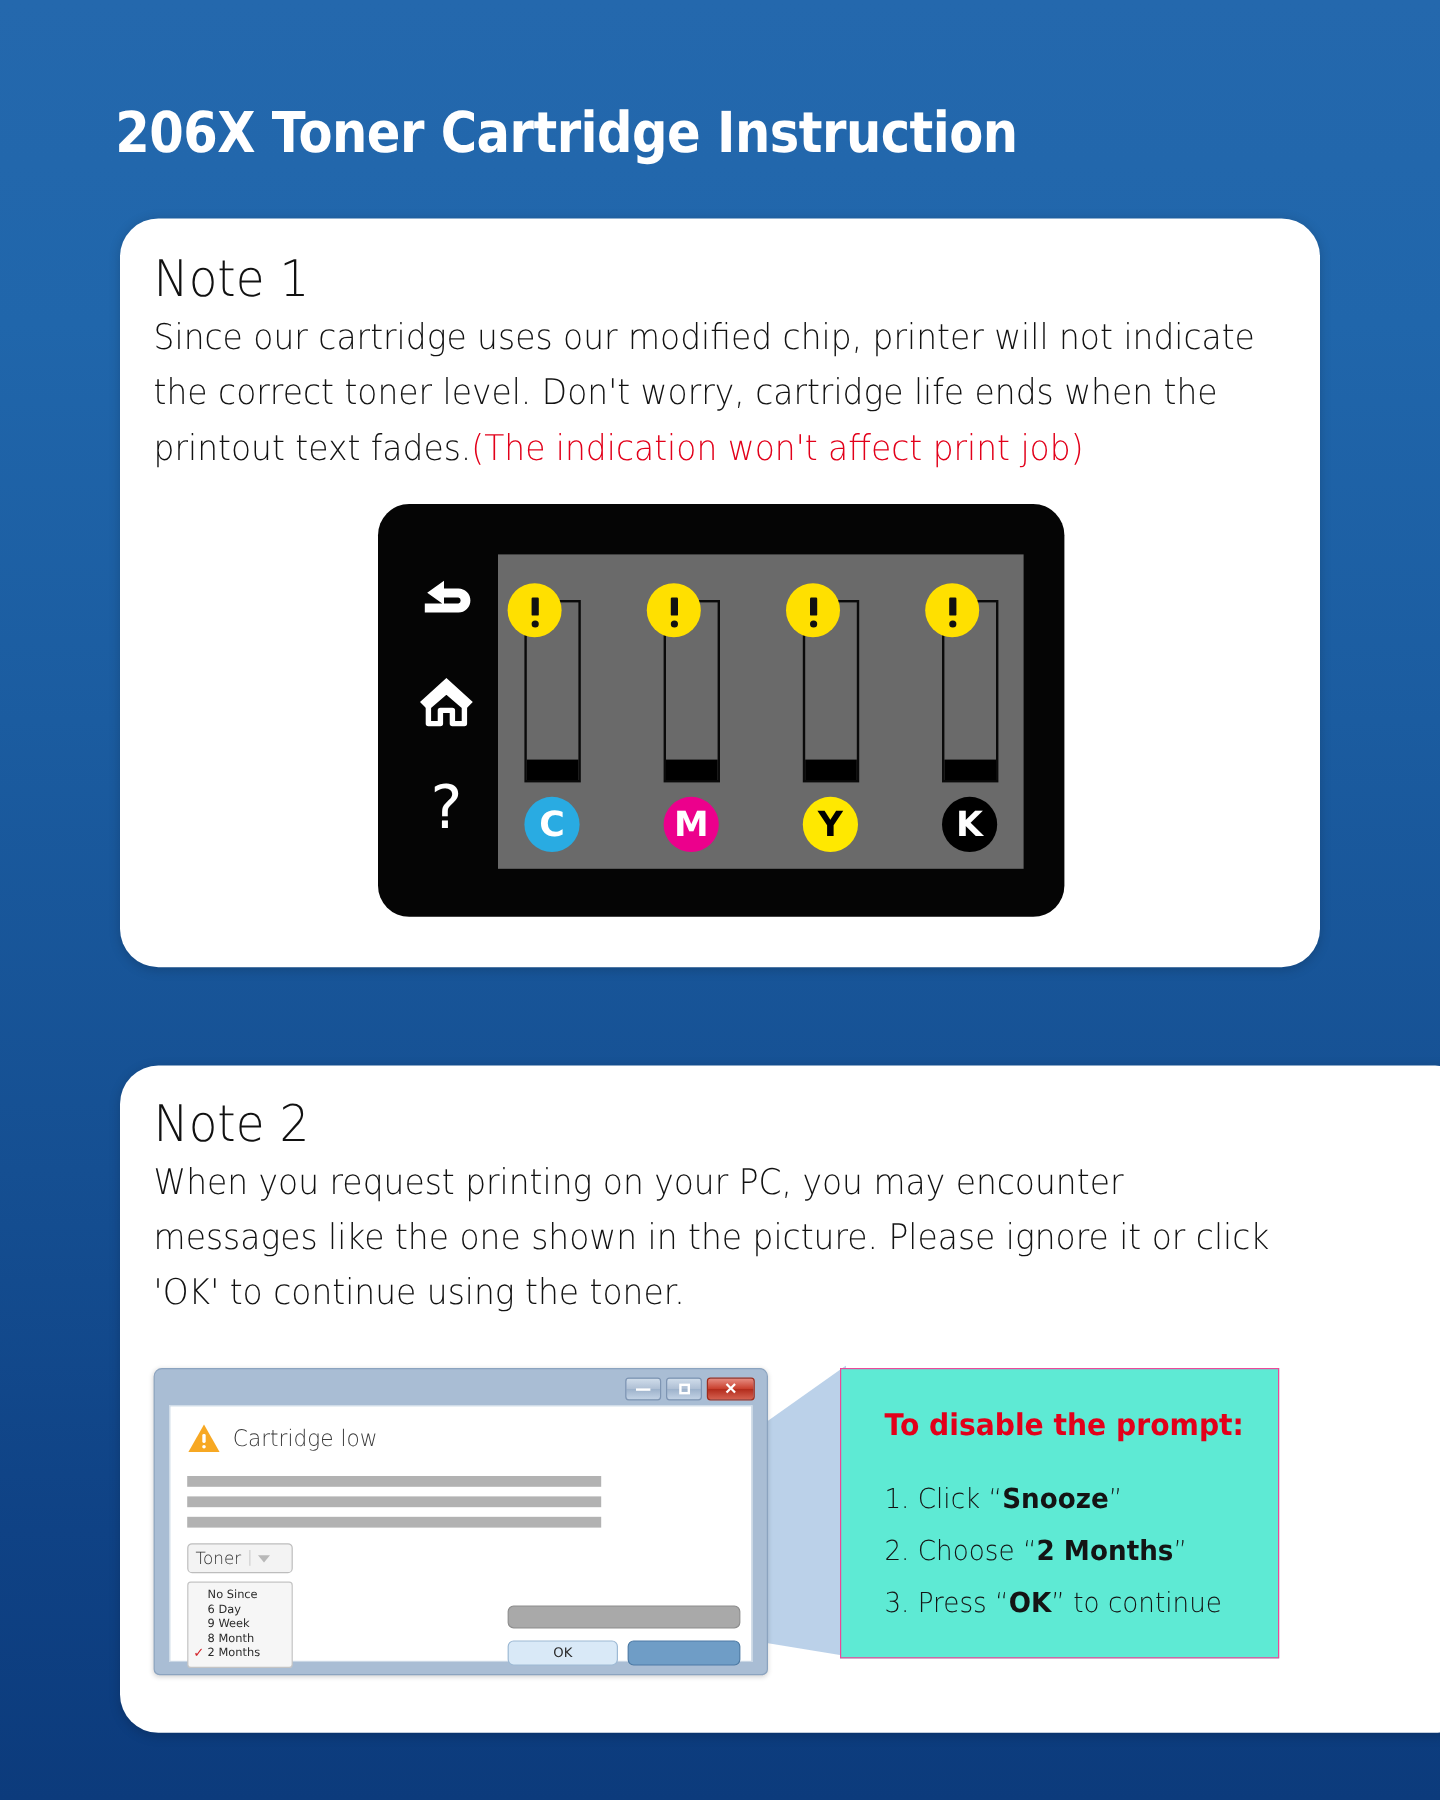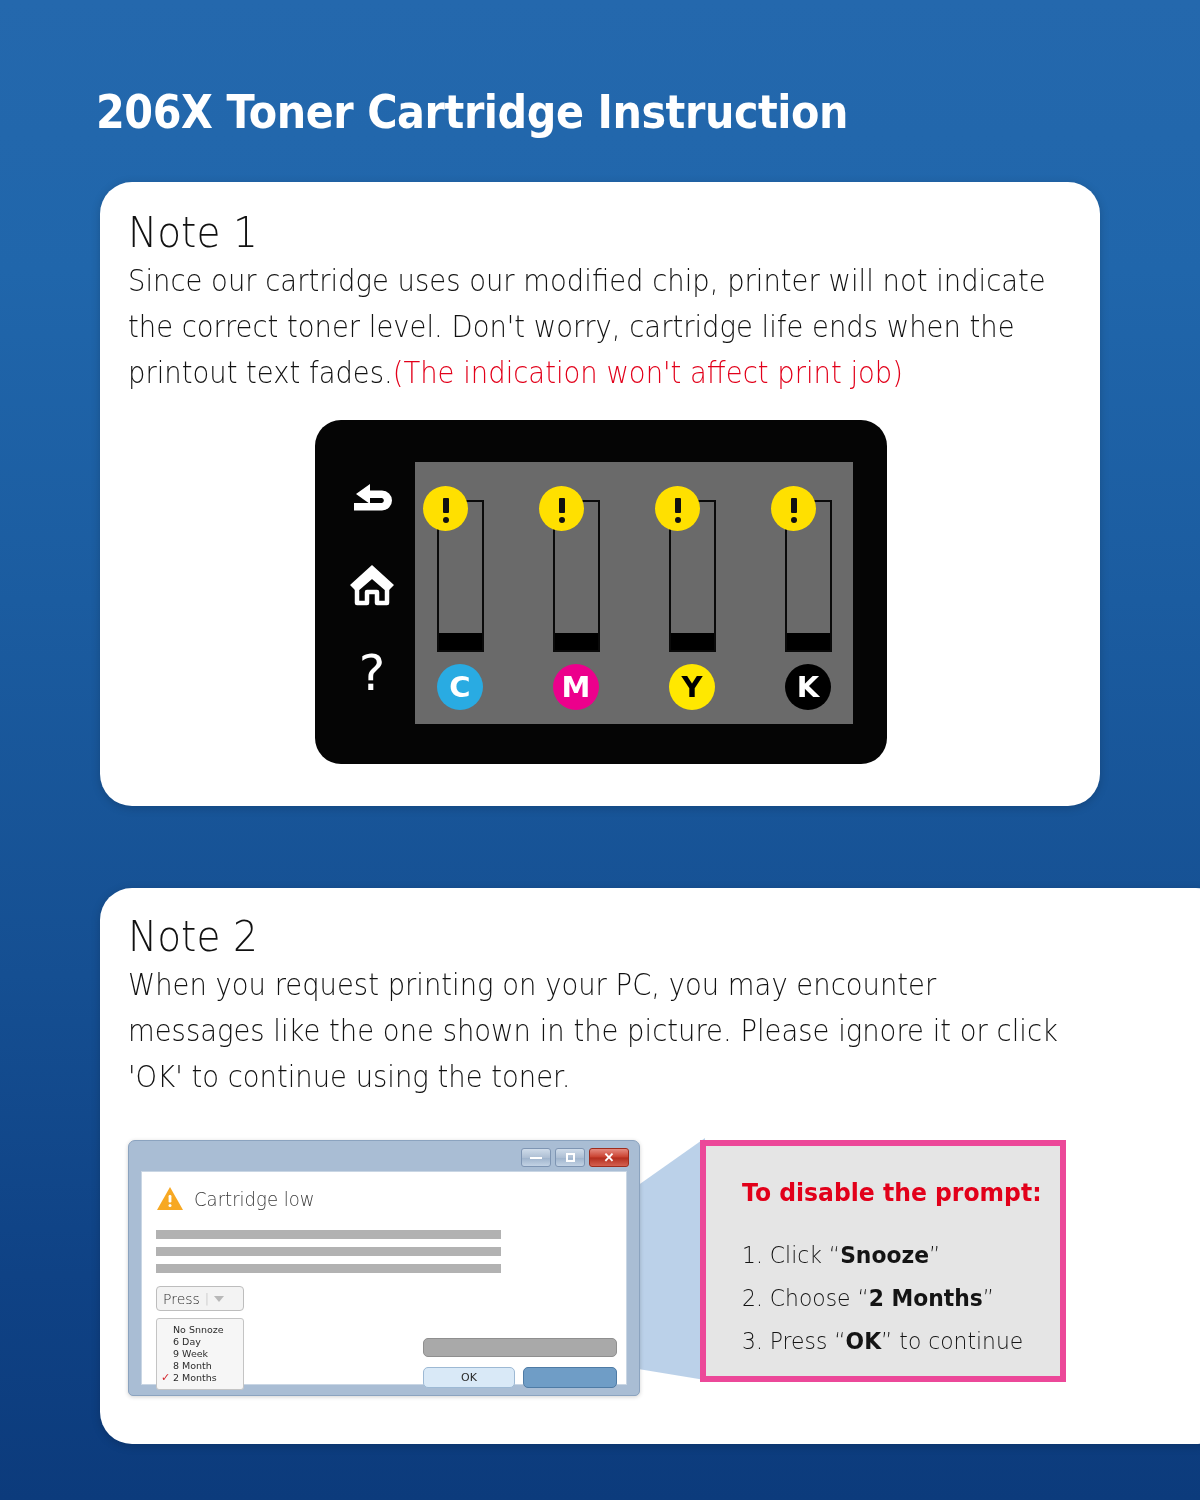--- a/index.html
+++ b/index.html
@@ -357,22 +357,22 @@
     pointer-events: none;
   }
 
   
   .instr-panel {
     position: absolute;
     left: 600px;
     top: 252px;
     width: 366px;
     height: 242px;
-    background: #e5e5e5;
-    border: 6px solid #ec4899;
+    background: #5eead4;
+    border: 1px solid #ec4899;
   }
   .instr-title {
     position: absolute;
     left: 36px;
     top: 32px;
     font-family: "DejaVu Sans", sans-serif;
     font-size: 25px;
     font-weight: bold;
     color: #e2001a;
     transform: scaleX(0.94);
@@ -504,29 +504,29 @@
           <circle cx="14" cy="19.6" r="1.5" fill="#ffffff"></circle>
         </svg>
         <span class="dlg-warn-text">Cartridge low</span>
       </div>
 
       <div class="skel-bar sb1"></div>
       <div class="skel-bar sb2"></div>
       <div class="skel-bar sb3"></div>
 
       <div class="snooze-btn">
-        <span>Press</span>
+        <span>Toner</span>
         <span class="snooze-sep">|</span>
         <span class="snooze-caret"></span>
       </div>
 
       <div class="snooze-list">
         <div class="snooze-item">
           <span class="snooze-check"></span>
-          <span>No Snnoze</span>
+          <span>No Since</span>
         </div>
         <div class="snooze-item">
           <span class="snooze-check"></span>
           <span>6 Day</span>
         </div>
         <div class="snooze-item">
           <span class="snooze-check"></span>
           <span>9 Week</span>
         </div>
         <div class="snooze-item">

